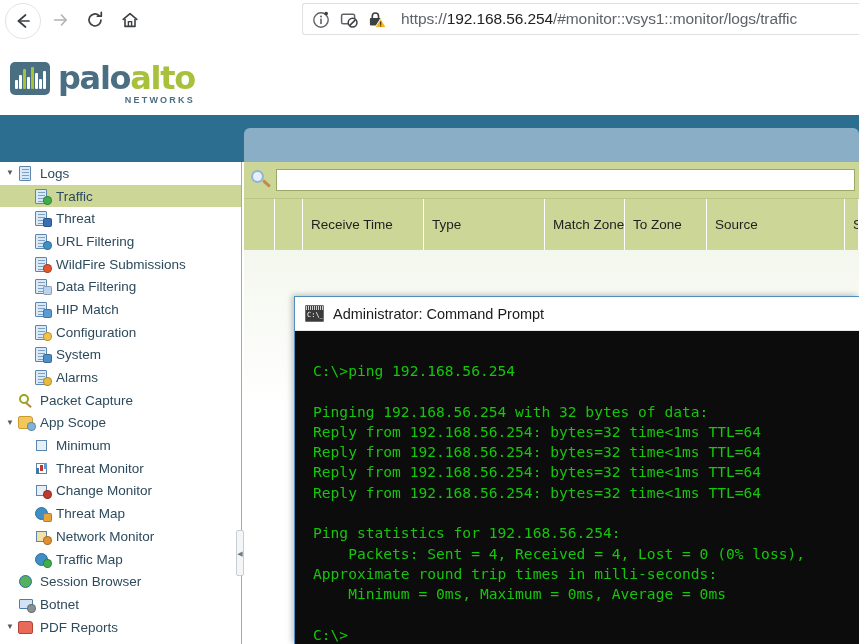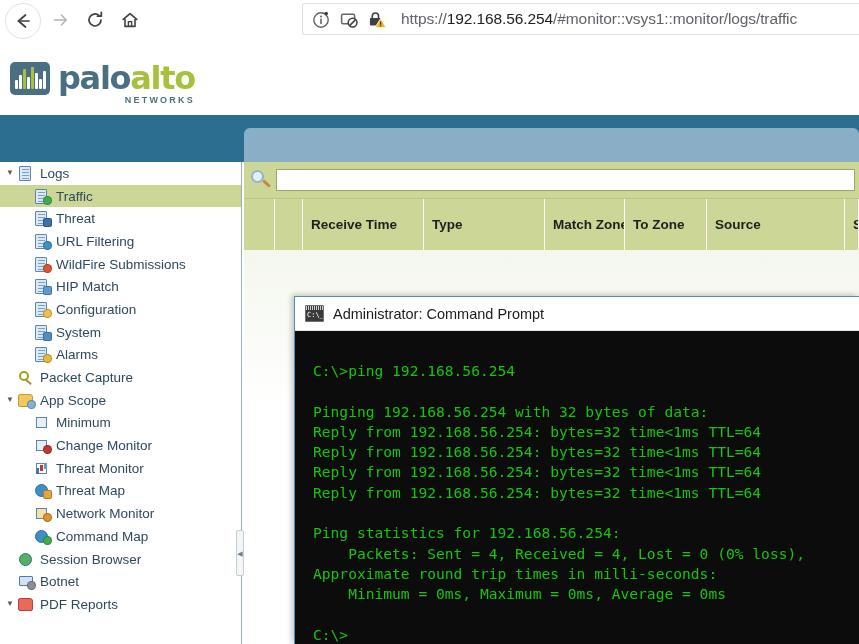--- a/index.html
+++ b/index.html
@@ -335,21 +335,20 @@
     outline: none;
   }
   #table-head {
     position: absolute;
     left: 0; top: 36px;
     width: 615px; height: 52px;
     background: #ccd697;
     border-top: 1px solid #b9c684;
     display: flex;
     box-sizing: border-box;
-    font-weight: bold;
   }
   .th {
     border-right: 1px solid #ffffff;
     box-sizing: border-box;
     display: flex;
     align-items: center;
     padding-left: 8px;
     font-size: 13.5px;
     color: #1f1f1f;
     white-space: nowrap;
@@ -561,20 +560,28 @@
       <span class="side-ico">
         <span class="doc"></span>
         <span class="badge" style="background:#e2542c"></span>
       </span>
       <span>WildFire Submissions</span>
     </div>
     <div class="side-item lvl1">
       <span class="side-caret"></span>
       <span class="side-ico">
         <span class="doc"></span>
+        <span class="badge sq" style="background:#b9d4ec"></span>
+      </span>
+      <span>Data Filtering</span>
+    </div>
+    <div class="side-item lvl1">
+      <span class="side-caret"></span>
+      <span class="side-ico">
+        <span class="doc"></span>
         <span class="badge sq" style="background:#5b9bd5"></span>
       </span>
       <span>HIP Match</span>
     </div>
     <div class="side-item lvl1">
       <span class="side-caret"></span>
       <span class="side-ico">
         <span class="doc"></span>
         <span class="badge" style="background:#f2c044"></span>
       </span>
@@ -614,56 +621,56 @@
     <div class="side-item lvl1">
       <span class="side-caret"></span>
       <span class="side-ico">
         <span class="grid4"></span>
       </span>
       <span>Minimum</span>
     </div>
     <div class="side-item lvl1">
       <span class="side-caret"></span>
       <span class="side-ico">
+        <span class="grid4" style="background:#ffffff"></span>
+        <span class="chart"></span>
+      </span>
+      <span>Threat Monitor</span>
+    </div>
+    <div class="side-item lvl1">
+      <span class="side-caret"></span>
+      <span class="side-ico">
         <span class="grid4"></span>
         <span class="badge" style="background:#c0392b"></span>
       </span>
       <span>Change Monitor</span>
     </div>
     <div class="side-item lvl1">
       <span class="side-caret"></span>
       <span class="side-ico">
-        <span class="grid4" style="background:#ffffff"></span>
-        <span class="chart"></span>
-      </span>
-      <span>Threat Monitor</span>
-    </div>
-    <div class="side-item lvl1">
-      <span class="side-caret"></span>
-      <span class="side-ico">
         <span class="globe"></span>
         <span class="badge sq" style="background:#e8a33c"></span>
       </span>
       <span>Threat Map</span>
     </div>
     <div class="side-item lvl1">
       <span class="side-caret"></span>
       <span class="side-ico">
         <span class="grid4" style="background:#f3e2a8"></span>
         <span class="badge" style="background:#e0902c"></span>
       </span>
       <span>Network Monitor</span>
     </div>
     <div class="side-item lvl1">
       <span class="side-caret"></span>
       <span class="side-ico">
         <span class="globe"></span>
         <span class="badge" style="background:#3fae4a"></span>
       </span>
-      <span>Command Map</span>
+      <span>Traffic Map</span>
     </div>
     <div class="side-item lvl0">
       <span class="side-caret"></span>
       <span class="side-ico">
         <span class="globe" style="background:#58b05c"></span>
       </span>
       <span>Session Browser</span>
     </div>
     <div class="side-item lvl0">
       <span class="side-caret"></span>

